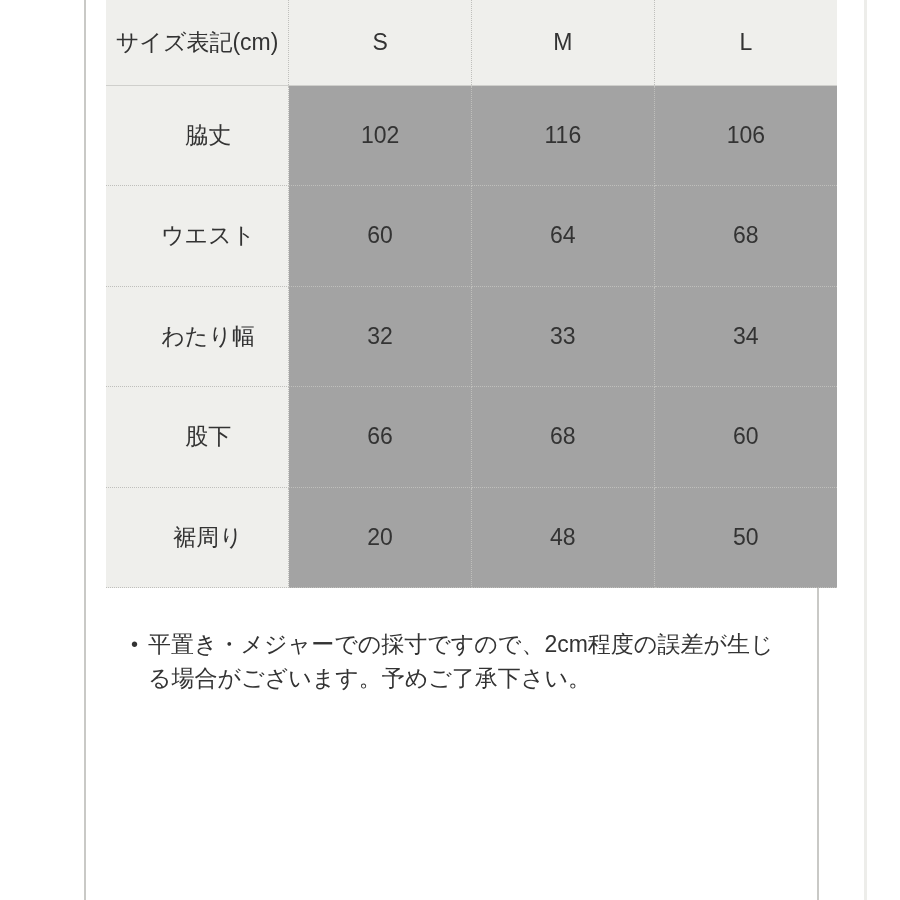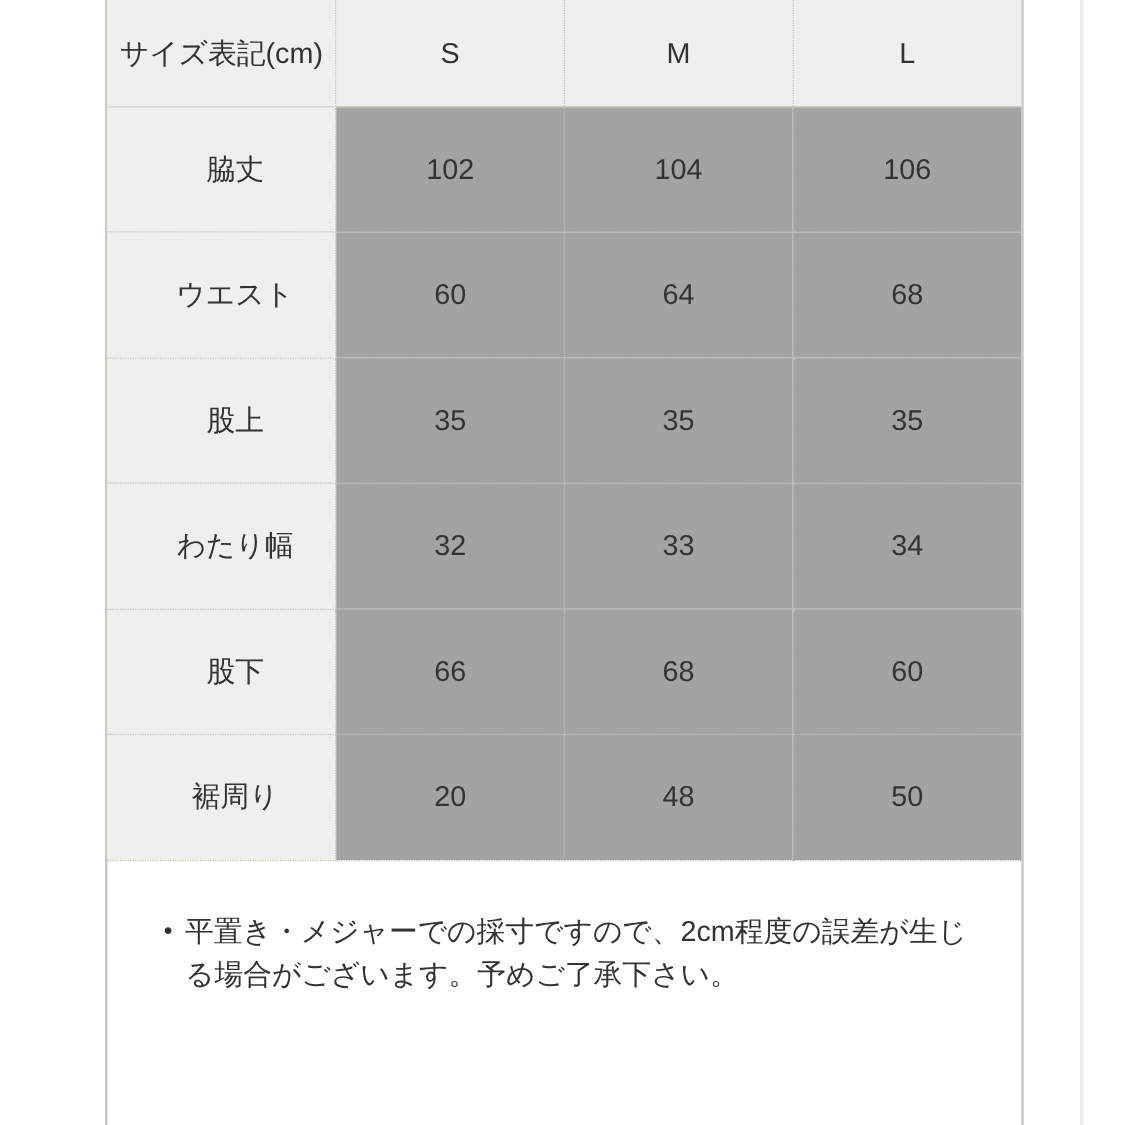--- a/index.html
+++ b/index.html
@@ -28,20 +28,21 @@
     width: 735px; height: 900px;
     border-left: 2px solid var(--frame_border, #c9c9c6);
     border-right: 2px solid var(--frame_border, #c9c9c6);
     background: #ffffff;
   }
 
   table.size-table {
     width: 100%;
     border-collapse: collapse;
     table-layout: fixed;
+    margin-left: 20px;
   }
   .size-table th, .size-table td {
     border: 1px dotted var(--cell_border, #bfbfbc);
     font-size: 23px;
     font-weight: 400;
     text-align: center;
     vertical-align: middle;
     padding: 0;
     color: var(--text, #333333);
   }
@@ -95,34 +96,28 @@
           <th>サイズ表記(cm)</th>
           <th>S</th>
           <th>M</th>
           <th>L</th>
         </tr>
       </thead>
       <tbody>
         <tr>
           <th>脇丈</th>
           <td>102</td>
-          <td>104</td>
+          <td>116</td>
           <td>106</td>
         </tr>
         <tr>
           <th>ウエスト</th>
           <td>60</td>
           <td>64</td>
           <td>68</td>
-        </tr>
-        <tr>
-          <th>股上</th>
-          <td>35</td>
-          <td>35</td>
-          <td>35</td>
         </tr>
         <tr>
           <th>わたり幅</th>
           <td>32</td>
           <td>33</td>
           <td>34</td>
         </tr>
         <tr>
           <th>股下</th>
           <td>66</td>

